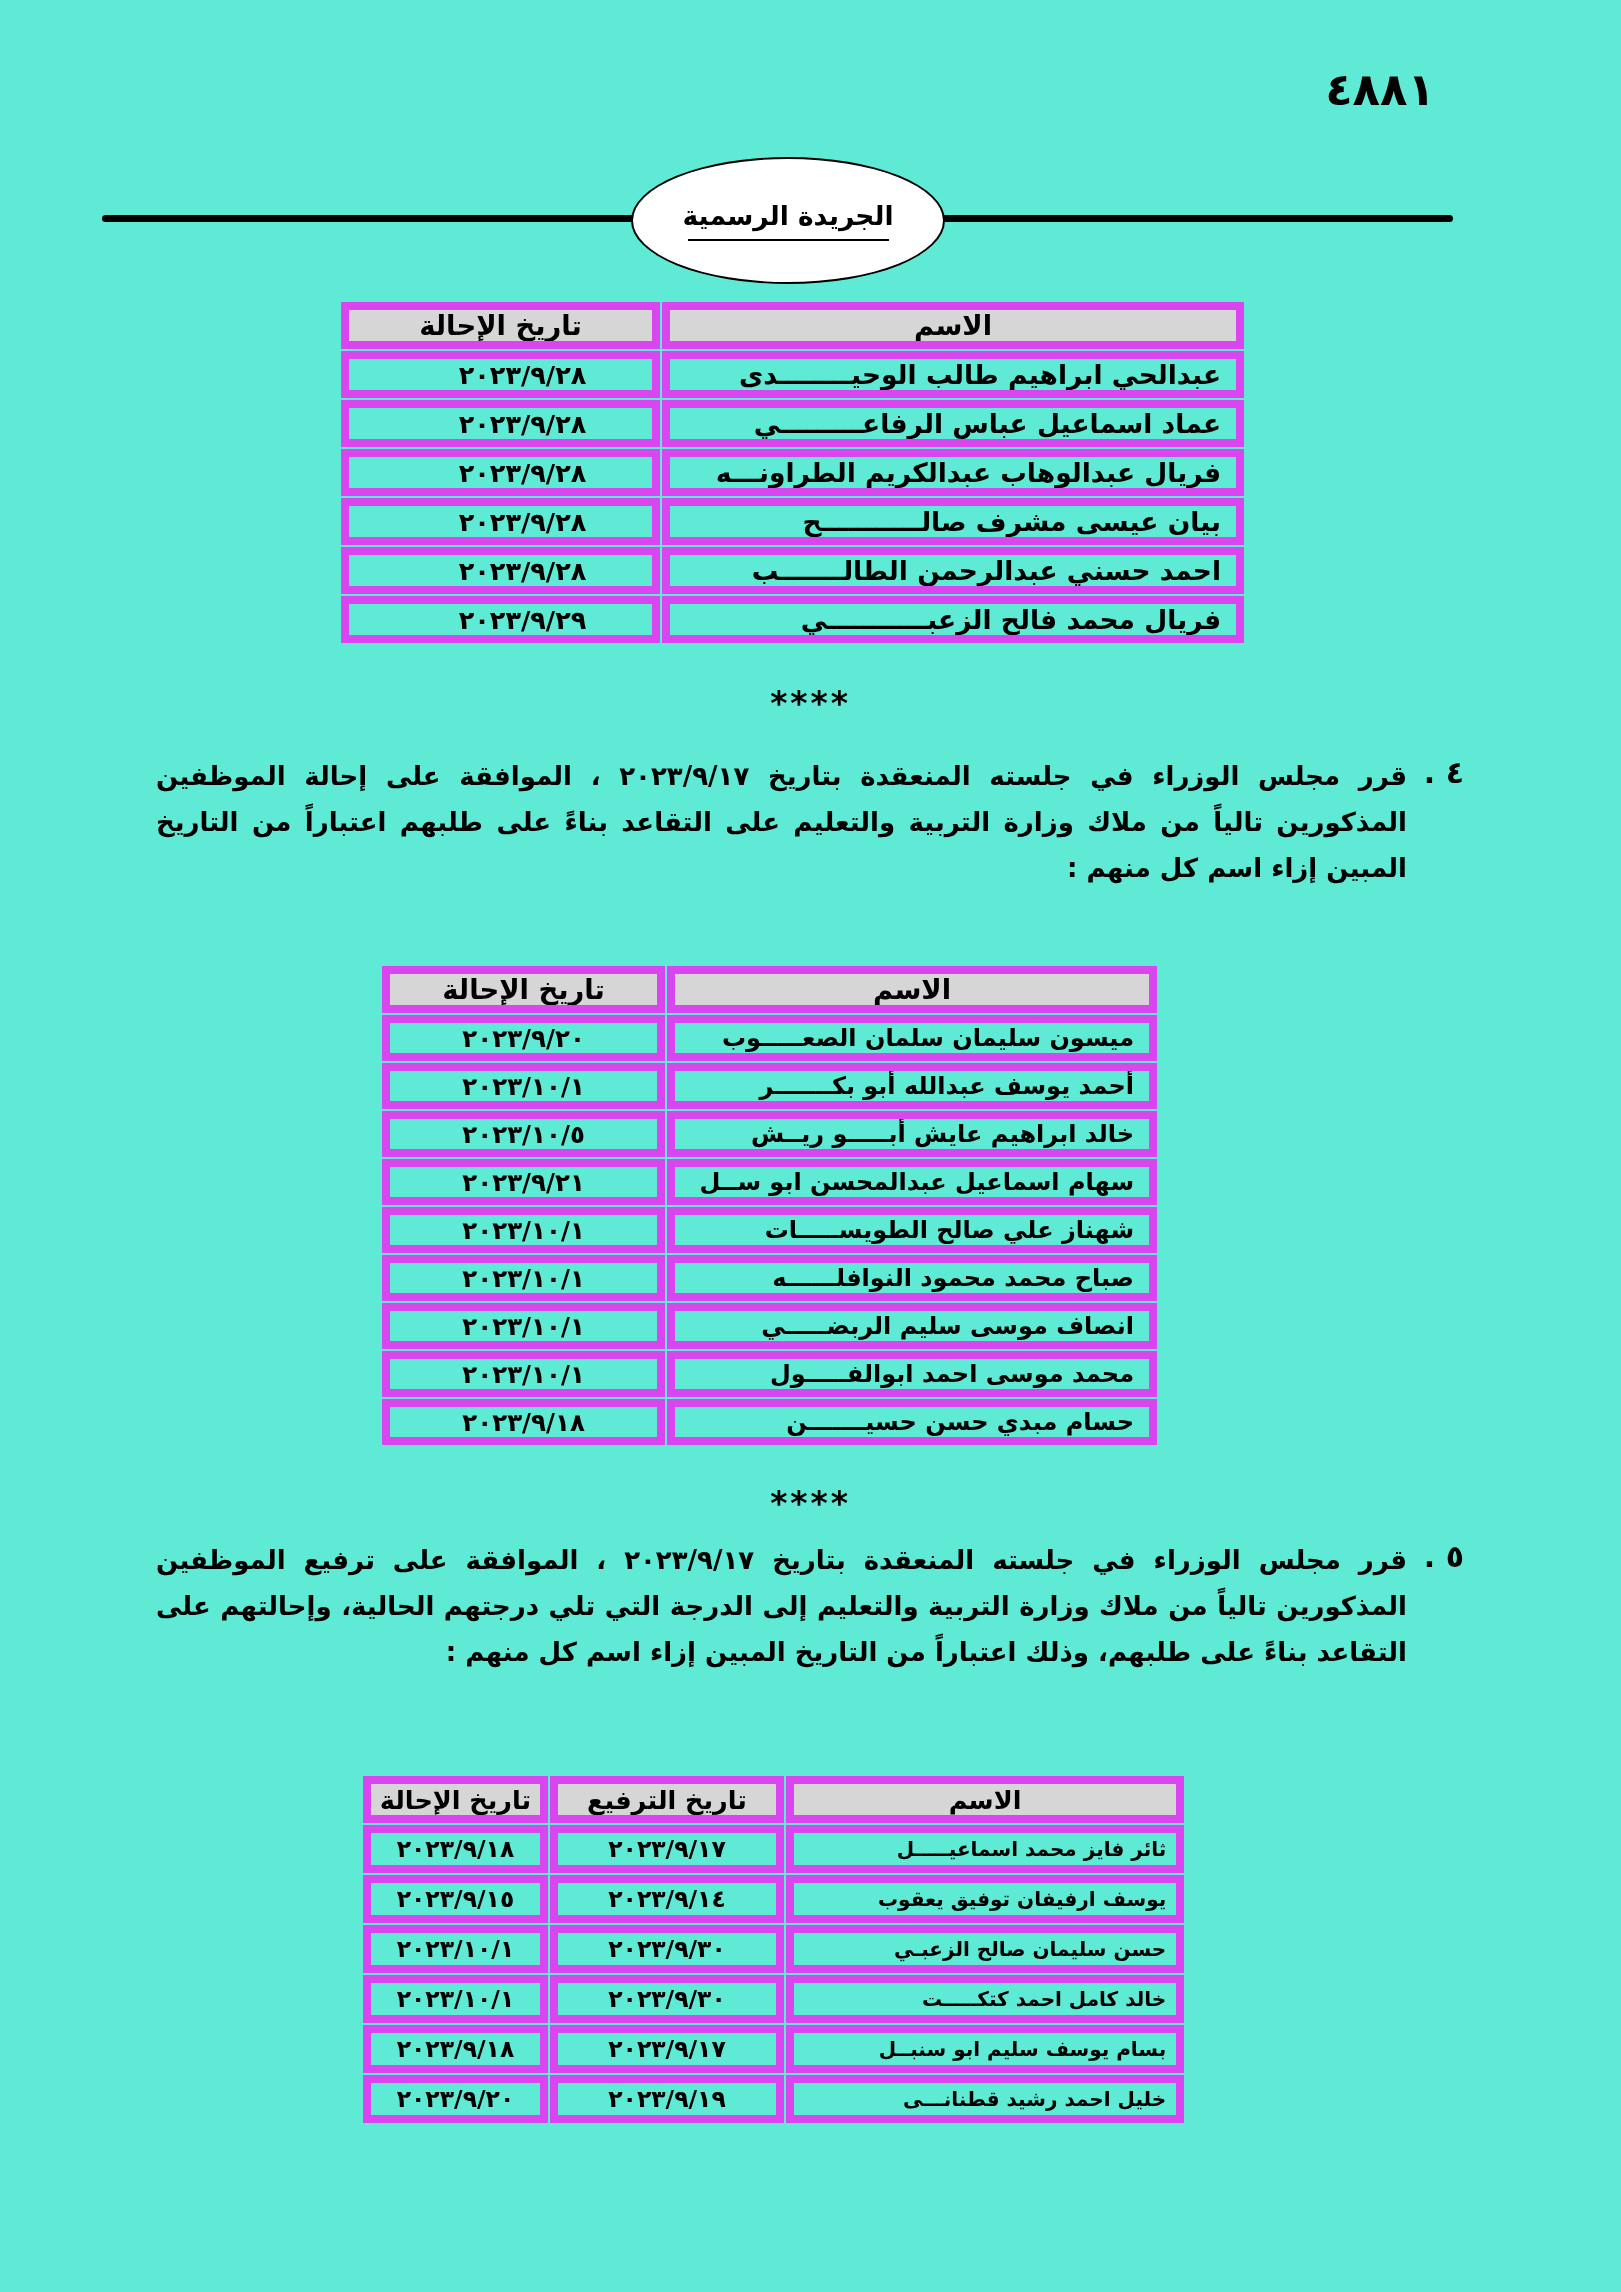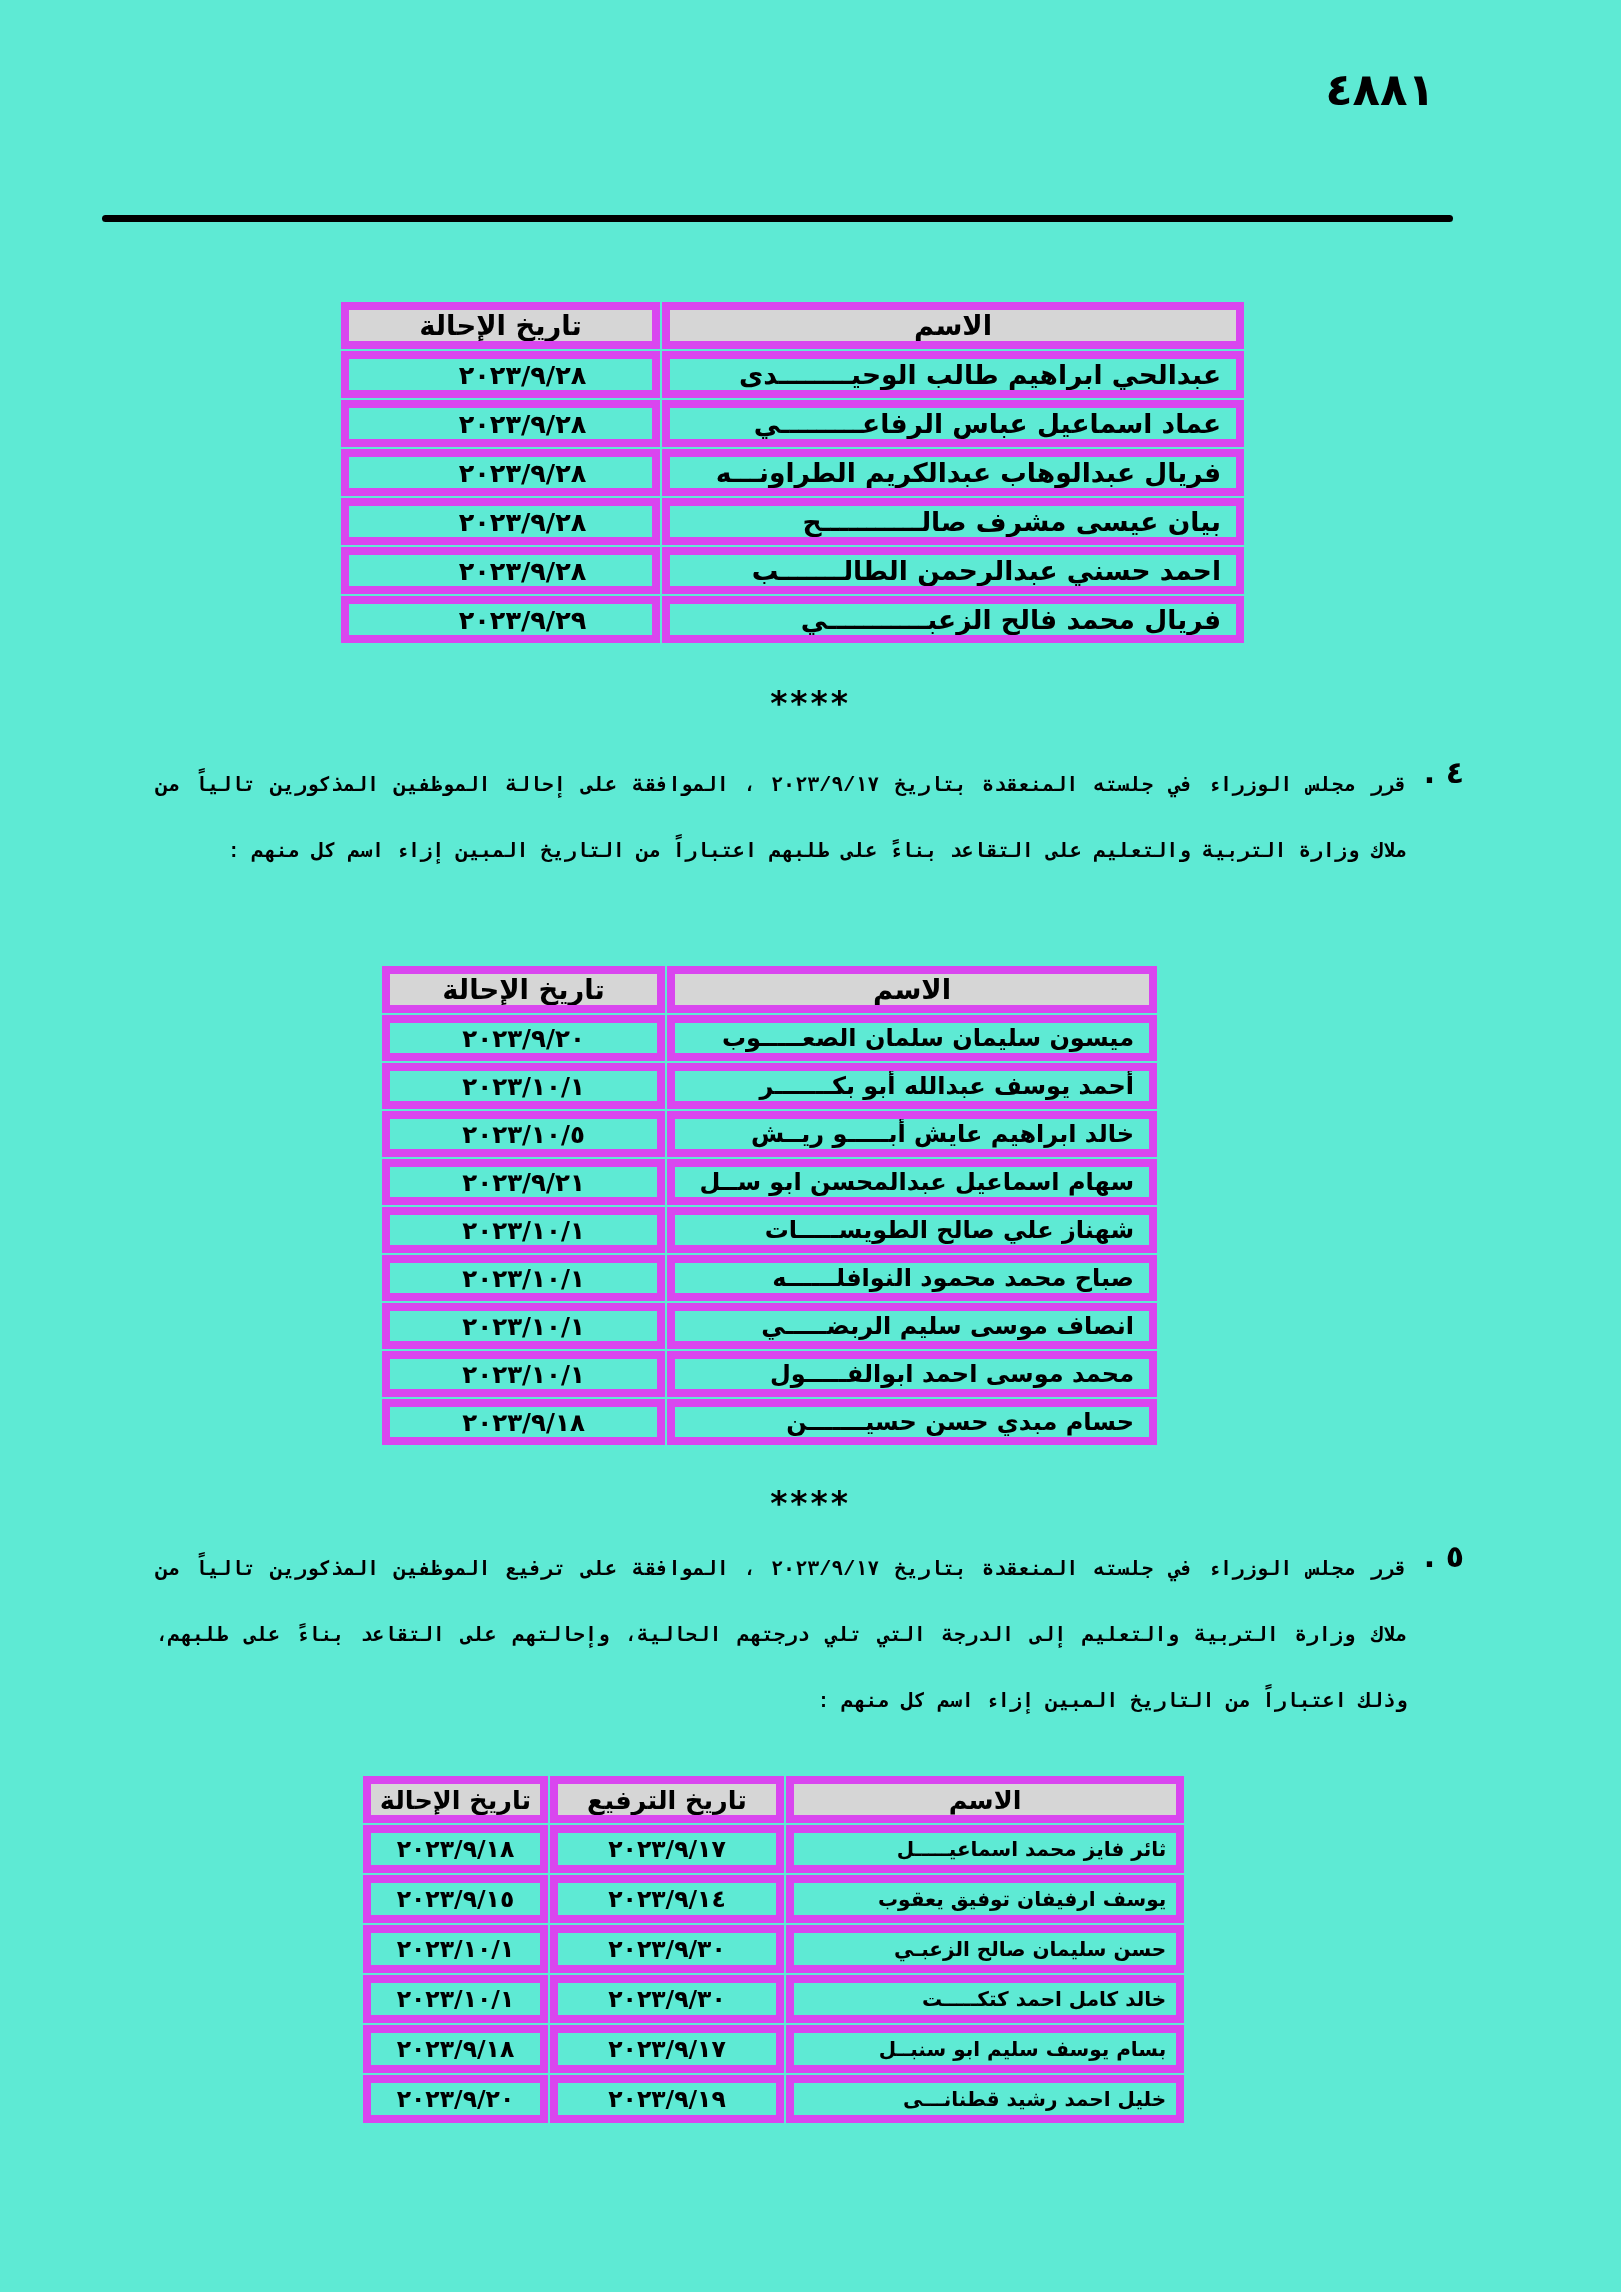--- a/index.html
+++ b/index.html
@@ -121,36 +121,39 @@
     font-weight: bold;
   }
   .sec-num {
     position: absolute;
     right: 0;
     top: 2px;
     font-size: 30px;
     font-weight: bold;
   }
   .sec-text {
-    font-size: 20px;
-    line-height: 66px;
+    font-size: 26px;
+    line-height: 46px;
     text-align: justify;
-    font-family: Liberation Mono, monospace;
   }
   .sec4 { top: 753px; }
   .sec5 { top: 1537px; }
 </style>
 </head>
 <body>
 
 <div class="page">
 
   <div class="page-number">٤٨٨١</div>
 
   <div class="rule"></div>
+  <div class="oval">
+    <span class="oval-title">الجريدة الرسمية</span>
+    <span class="oval-underline"></span>
+  </div>
 
   <table class="tbl tbl1">
     <colgroup>
         <col class="c-name">
         <col class="c-date">
       </colgroup>
     <thead>
       <tr>
         <th>الاسم</th>
         <th>تاريخ الإحالة</th>

